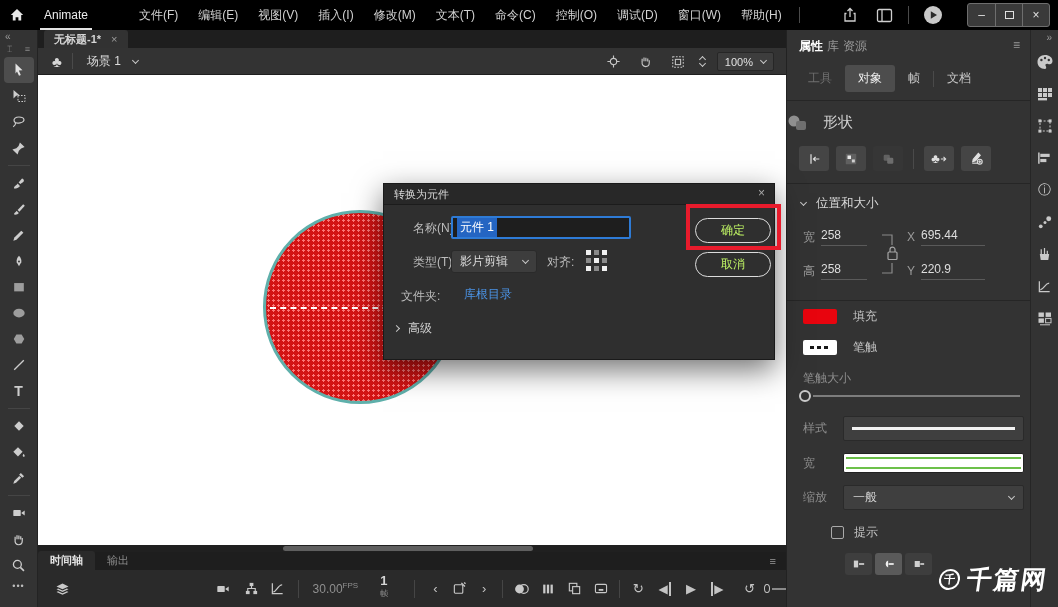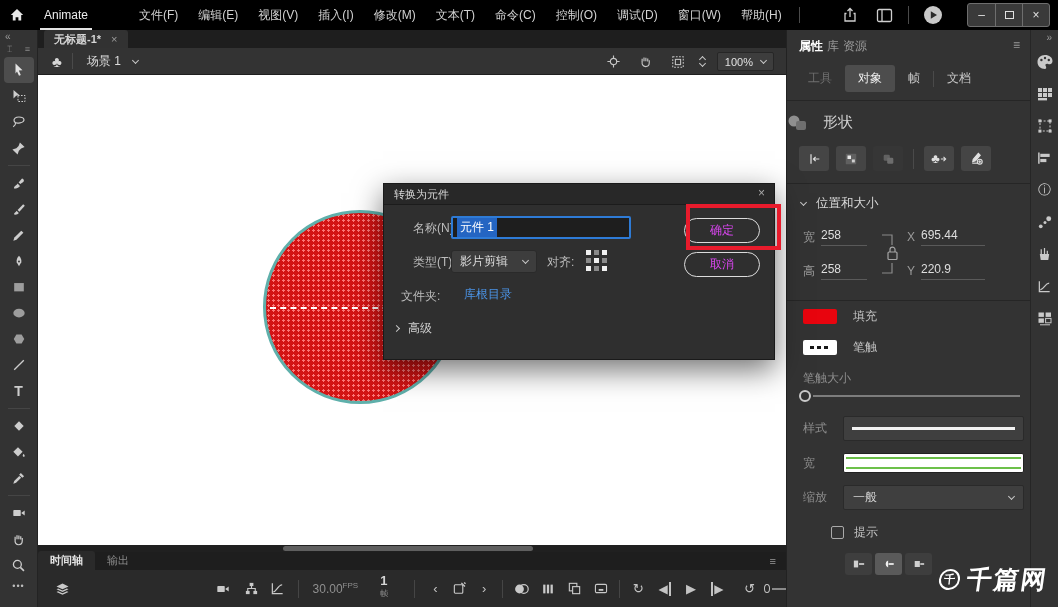--- a/index.html
+++ b/index.html
@@ -142,21 +142,21 @@
   .dlg-close { position:absolute; right:9px; top:2px; color:#a8a8a8; font-size:12px; }
   .dlg-label { position:absolute; color:#bdbdbd; font-size:12px; }
   .name-input { position:absolute; left:67px; top:32px; width:180px; height:23px; background:#1e1e1e; border:2px solid #2e7bd6; border-radius:2px; display:flex; align-items:center; padding:0 4px; }
   .name-sel { background:#2465c2; color:#ffffff; font-size:12px; padding:1px 3px; }
   .type-select { position:absolute; left:67px; top:66px; width:86px; height:23px; background:#3d3d3d; border:1px solid #2a2a2a; border-radius:3px; display:flex; align-items:center; justify-content:space-between; padding:0 8px; color:#dcdcdc; font-size:12px; }
   .reg-grid { position:absolute; left:202px; top:66px; display:grid; grid-template-columns:repeat(3,5px); grid-gap:3px; }
   .reg-grid i { width:5px; height:5px; background:#f0f0f0; }
   .reg-grid i.dimcell { background:#8a8a8a; }
   .folder-link { position:absolute; left:80px; top:102px; color:#4b94e8; font-size:12px; }
   .adv-row { position:absolute; left:10px; top:136px; display:flex; align-items:center; gap:9px; color:#cfcfcf; font-size:12px; }
-  .pill-btn { position:absolute; left:300px; width:76px; height:25px; border:1.5px solid #dcdcdc; border-radius:13px; color:#d946ef; font-size:12px; display:flex; align-items:center; justify-content:center; background:transparent; }
+  .pill-btn { position:absolute; left:311px; width:76px; height:25px; border:1.5px solid #dcdcdc; border-radius:13px; color:#bef264; font-size:12px; display:flex; align-items:center; justify-content:center; background:transparent; }
   .pill-ok { top:34px; }
   .pill-cancel { top:68px; }
 
   
   .annotation { position:absolute; left:686px; top:204px; width:95px; height:46px; border:4px solid #e81b2c; z-index:30; }
 
   
   .watermark { position:absolute; right:10px; bottom:11px; display:flex; align-items:center; gap:7px; z-index:40; color:#fff; }
   .wm-logo { width:21px; height:21px; border:2.5px solid #fff; border-radius:50%; display:flex; align-items:center; justify-content:center; font-size:11px; font-weight:bold; transform:skewX(-6deg); }
   .wm-text { font-size:25px; font-weight:bold; letter-spacing:2px; transform:skewX(-8deg); }

